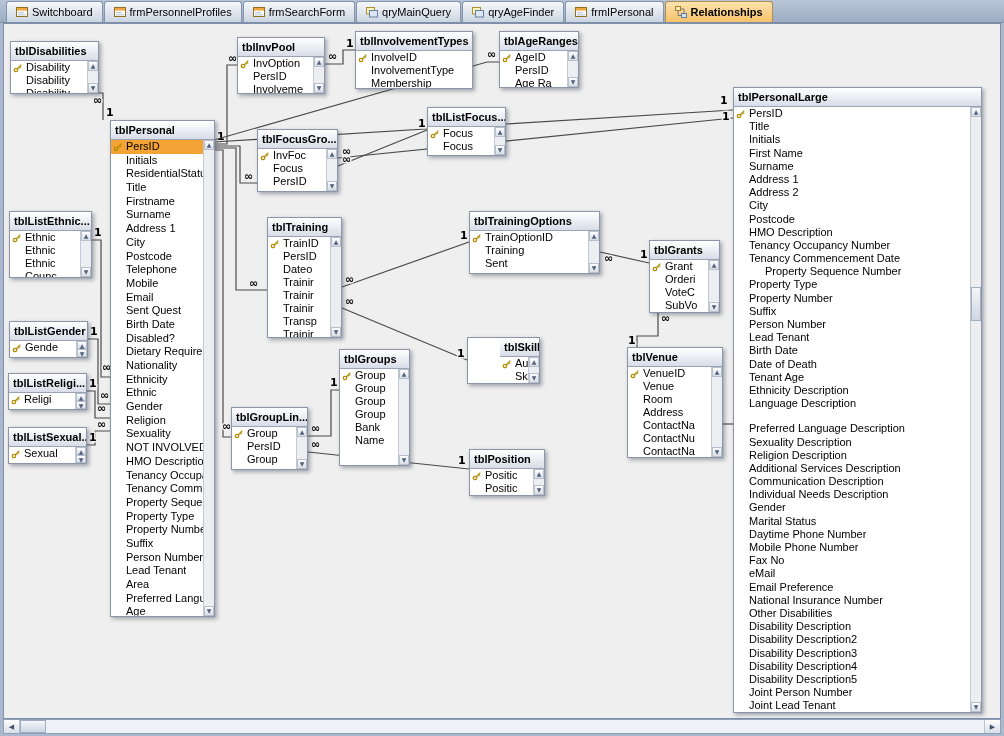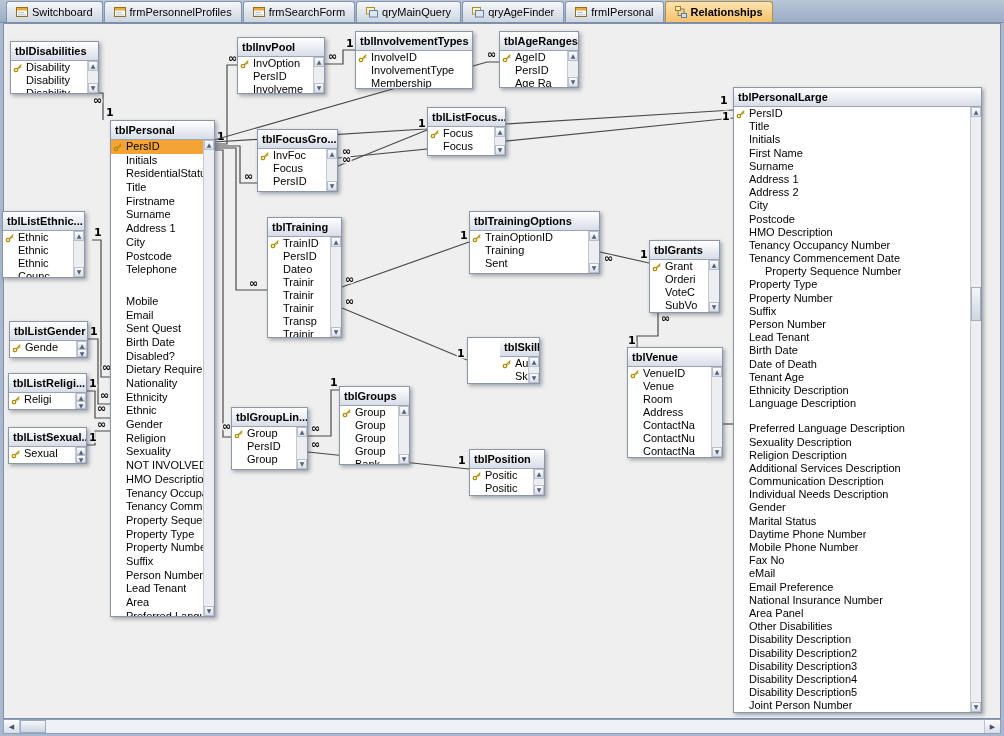--- a/index.html
+++ b/index.html
@@ -210,21 +210,21 @@
             </span><span class="fname">PersID</span></div>
           <div class="frow" style="height: 13.7px; line-height: 13.7px;"><span class="fname">Initials</span></div>
           <div class="frow" style="height: 13.7px; line-height: 13.7px;"><span class="fname">ResidentialStatu</span></div>
           <div class="frow" style="height: 13.7px; line-height: 13.7px;"><span class="fname">Title</span></div>
           <div class="frow" style="height: 13.7px; line-height: 13.7px;"><span class="fname">Firstname</span></div>
           <div class="frow" style="height: 13.7px; line-height: 13.7px;"><span class="fname">Surname</span></div>
           <div class="frow" style="height: 13.7px; line-height: 13.7px;"><span class="fname">Address 1</span></div>
           <div class="frow" style="height: 13.7px; line-height: 13.7px;"><span class="fname">City</span></div>
           <div class="frow" style="height: 13.7px; line-height: 13.7px;"><span class="fname">Postcode</span></div>
           <div class="frow" style="height: 13.7px; line-height: 13.7px;"><span class="fname">Telephone</span></div>
-          <div class="frow" style="height: 13.7px; line-height: 13.7px; margin-top: 18px;"><span class="fname">Mobile</span></div>
+          <div class="frow" style="height: 13.7px; line-height: 13.7px;"><span class="fname">Mobile</span></div>
           <div class="frow" style="height: 13.7px; line-height: 13.7px;"><span class="fname">Email</span></div>
           <div class="frow" style="height: 13.7px; line-height: 13.7px;"><span class="fname">Sent Quest</span></div>
           <div class="frow" style="height: 13.7px; line-height: 13.7px;"><span class="fname">Birth Date</span></div>
           <div class="frow" style="height: 13.7px; line-height: 13.7px;"><span class="fname">Disabled?</span></div>
           <div class="frow" style="height: 13.7px; line-height: 13.7px;"><span class="fname">Dietary Requiren</span></div>
           <div class="frow" style="height: 13.7px; line-height: 13.7px;"><span class="fname">Nationality</span></div>
           <div class="frow" style="height: 13.7px; line-height: 13.7px;"><span class="fname">Ethnicity</span></div>
           <div class="frow" style="height: 13.7px; line-height: 13.7px;"><span class="fname">Ethnic</span></div>
           <div class="frow" style="height: 13.7px; line-height: 13.7px;"><span class="fname">Gender</span></div>
           <div class="frow" style="height: 13.7px; line-height: 13.7px;"><span class="fname">Religion</span></div>
@@ -243,21 +243,21 @@
           <div class="frow" style="height: 13.7px; line-height: 13.7px;"><span class="fname">Preferred Langua</span></div>
           <div class="frow" style="height: 13.7px; line-height: 13.7px;"><span class="fname">Age</span></div>
         </div>
         <div class="sb">
           <div class="sbbtn">▲</div>
           <div class="sbtrack"></div>
           <div class="sbbtn">▼</div>
         </div>
       </div>
     </div>
-    <div class="tbox" style="left: 2px; top: 211px; width: 83px; height: 67px;">
+    <div class="tbox" style="left: 9px; top: 211px; width: 83px; height: 67px;">
       <div class="thead">tblListEthnic...</div>
       <div class="tbody">
         <div class="fcol">
           <div class="frow" style="height: 13px; line-height: 13px;"><span class="keyic">
               <svg width="10" height="10" viewBox="0 0 10 10">
                 <circle cx="3" cy="7" r="1.7" fill="none" stroke="#b08d00" stroke-width="1.3"></circle>
                 <path d="M4.2 5.8 L8.3 1.7 M6.8 3.2 L8.2 4.6 M5.6 4.4 L6.6 5.4" stroke="#b08d00" stroke-width="1.2" fill="none"></path>
               </svg>
             </span><span class="fname">Ethnic</span></div>
           <div class="frow" style="height: 13px; line-height: 13px;"><span class="fname">Ethnic</span></div>
@@ -466,21 +466,21 @@
           <div class="frow" style="height: 13px; line-height: 13px;"><span class="fname">ContactNu</span></div>
           <div class="frow" style="height: 13px; line-height: 13px;"><span class="fname">ContactNa</span></div>
         </div>
         <div class="sb">
           <div class="sbbtn">▲</div>
           <div class="sbtrack"></div>
           <div class="sbbtn">▼</div>
         </div>
       </div>
     </div>
-    <div class="tbox" style="left: 339px; top: 386px; width: 71px; height: 79px;">
+    <div class="tbox" style="left: 339px; top: 349px; width: 71px; height: 117px;">
       <div class="thead">tblGroups</div>
       <div class="tbody">
         <div class="fcol">
           <div class="frow" style="height: 13px; line-height: 13px;"><span class="keyic">
               <svg width="10" height="10" viewBox="0 0 10 10">
                 <circle cx="3" cy="7" r="1.7" fill="none" stroke="#b08d00" stroke-width="1.3"></circle>
                 <path d="M4.2 5.8 L8.3 1.7 M6.8 3.2 L8.2 4.6 M5.6 4.4 L6.6 5.4" stroke="#b08d00" stroke-width="1.2" fill="none"></path>
               </svg>
             </span><span class="fname">Group</span></div>
           <div class="frow" style="height: 13px; line-height: 13px;"><span class="fname">Group</span></div>
@@ -574,21 +574,20 @@
           <div class="frow" style="height: 13.2px; line-height: 13.2px;"><span class="fname">Communication Description</span></div>
           <div class="frow" style="height: 13.2px; line-height: 13.2px;"><span class="fname">Individual Needs Description</span></div>
           <div class="frow" style="height: 13.2px; line-height: 13.2px;"><span class="fname">Gender</span></div>
           <div class="frow" style="height: 13.2px; line-height: 13.2px;"><span class="fname">Marital Status</span></div>
           <div class="frow" style="height: 13.2px; line-height: 13.2px;"><span class="fname">Daytime Phone Number</span></div>
           <div class="frow" style="height: 13.2px; line-height: 13.2px;"><span class="fname">Mobile Phone Number</span></div>
           <div class="frow" style="height: 13.2px; line-height: 13.2px;"><span class="fname">Fax No</span></div>
           <div class="frow" style="height: 13.2px; line-height: 13.2px;"><span class="fname">eMail</span></div>
           <div class="frow" style="height: 13.2px; line-height: 13.2px;"><span class="fname">Email Preference</span></div>
           <div class="frow" style="height: 13.2px; line-height: 13.2px;"><span class="fname">National Insurance Number</span></div>
-          <div class="frow" style="height: 13.2px; line-height: 13.2px;"><span class="fname">Area Panel</span></div>
           <div class="frow" style="height: 13.2px; line-height: 13.2px;"><span class="fname">Other Disabilities</span></div>
           <div class="frow" style="height: 13.2px; line-height: 13.2px;"><span class="fname">Disability Description</span></div>
           <div class="frow" style="height: 13.2px; line-height: 13.2px;"><span class="fname">Disability Description2</span></div>
           <div class="frow" style="height: 13.2px; line-height: 13.2px;"><span class="fname">Disability Description3</span></div>
           <div class="frow" style="height: 13.2px; line-height: 13.2px;"><span class="fname">Disability Description4</span></div>
           <div class="frow" style="height: 13.2px; line-height: 13.2px;"><span class="fname">Disability Description5</span></div>
           <div class="frow" style="height: 13.2px; line-height: 13.2px;"><span class="fname">Joint Person Number</span></div>
           <div class="frow" style="height: 13.2px; line-height: 13.2px;"><span class="fname">Joint Lead Tenant</span></div>
         </div>
         <div class="sb">

